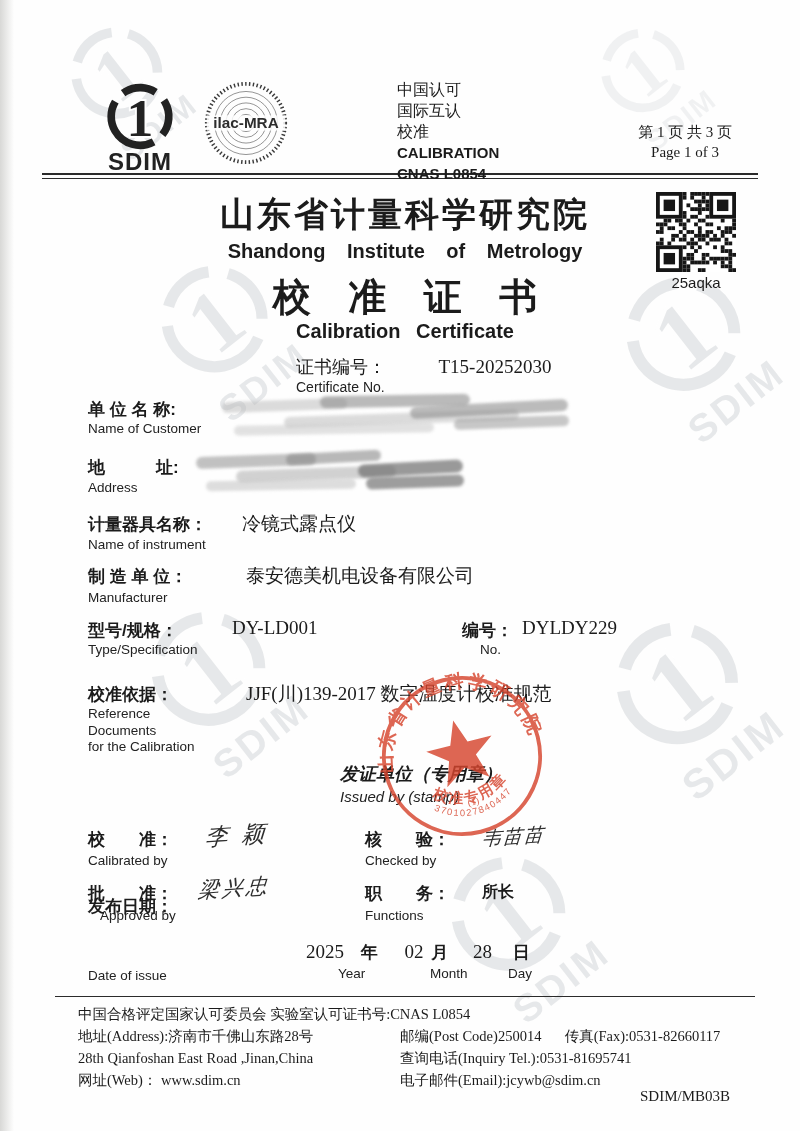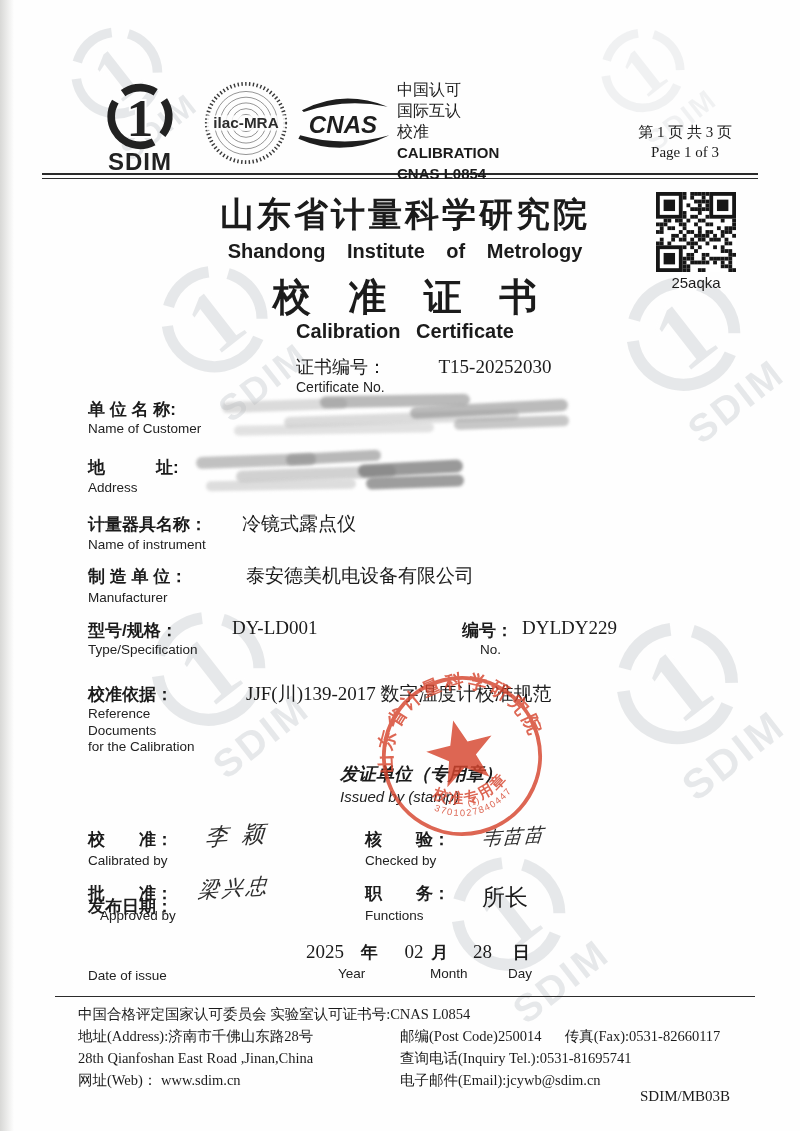--- a/index.html
+++ b/index.html
@@ -101,27 +101,20 @@
       <circle cx="45" cy="45" r="33" fill="none" stroke="#555" stroke-width="1" opacity=".65"></circle>
       <circle cx="45" cy="45" r="27" fill="none" stroke="#555" stroke-width="1" opacity=".65"></circle>
       <circle cx="45" cy="45" r="21" fill="none" stroke="#555" stroke-width="1" opacity=".65"></circle>
       <circle cx="45" cy="45" r="15" fill="none" stroke="#555" stroke-width="1" opacity=".65"></circle>
       <circle cx="45" cy="45" r="9" fill="none" stroke="#555" stroke-width="1" opacity=".65"></circle>
       <rect x="4" y="37" width="82" height="16" fill="#fefefe" opacity=".85"></rect>
       <text x="45" y="50" text-anchor="middle" font-size="16" font-weight="bold" font-family="Liberation Sans, sans-serif" fill="#2d2d2d">ilac-MRA</text>
     </svg>
   </div>
 
-  <div class="abs z2" style="left:293px;top:96px">
-    <svg viewBox="0 0 112 62" width="100">
-      <path d="M10 16 Q 56 -8 106 12 Q 58 2 12 18 Z" fill="#1e1e1e"></path>
-      <path d="M6 48 Q 56 70 108 44 Q 58 58 8 44 Z" fill="#1e1e1e"></path>
-      <text x="56" y="42" text-anchor="middle" font-size="27" font-weight="bold" font-style="italic" font-family="Liberation Sans, sans-serif" fill="#1e1e1e">CNAS</text>
-    </svg>
-  </div>
 
   <div class="abs acc-text z2" style="left:397px;top:79px">
     <div>中国认可</div>
     <div>国际互认</div>
     <div>校准</div>
     <div class="en">CALIBRATION</div>
     <div class="en">CNAS L0854</div>
   </div>
 
   <div class="abs pageinfo z2" style="left:615px;top:122px;width:140px">
@@ -372,21 +365,21 @@
 
   <div class="abs flabel z2" style="left:365px;top:828px">核　　验：</div>
   <div class="abs z2" style="left:482px;top:824px"><span class="hand" style="font-size:19px;letter-spacing:2px">韦苗苗</span></div>
   <div class="abs fen z2" style="left:365px;top:853px">Checked by</div>
 
   <div class="abs flabel z2" style="left:88px;top:882px">批　　准：</div>
   <div class="abs z2" style="left:198px;top:874px"><span class="hand" style="font-size:21px;letter-spacing:3px">梁兴忠</span></div>
   <div class="abs fen z2" style="left:100px;top:908px">Approved by</div>
 
   <div class="abs flabel z2" style="left:365px;top:882px">职　　务：</div>
-  <div class="abs flabel z2" style="left:482px;top:882px;font-weight:normal;font-size:23px">所长</div>
+  <div class="abs flabel z2" style="left:482px;top:882px;font-weight:bold;font-size:16px">所长</div>
   <div class="abs fen z2" style="left:365px;top:908px">Functions</div>
 
   <div class="abs flabel z2" style="left:88px;top:895px">发布日期：</div>
   <div class="abs fen z2" style="left:88px;top:968px">Date of issue</div>
 
   <div class="abs z2" style="left:306px;top:941px;font-size:19px">
     <span style="margin-right:12px">2025</span>
     <span class="flabel" style="font-size:17px;margin-right:22px">年</span>
     <span style="margin-right:3px">02</span>
     <span class="flabel" style="font-size:17px;margin-right:20px">月</span>

